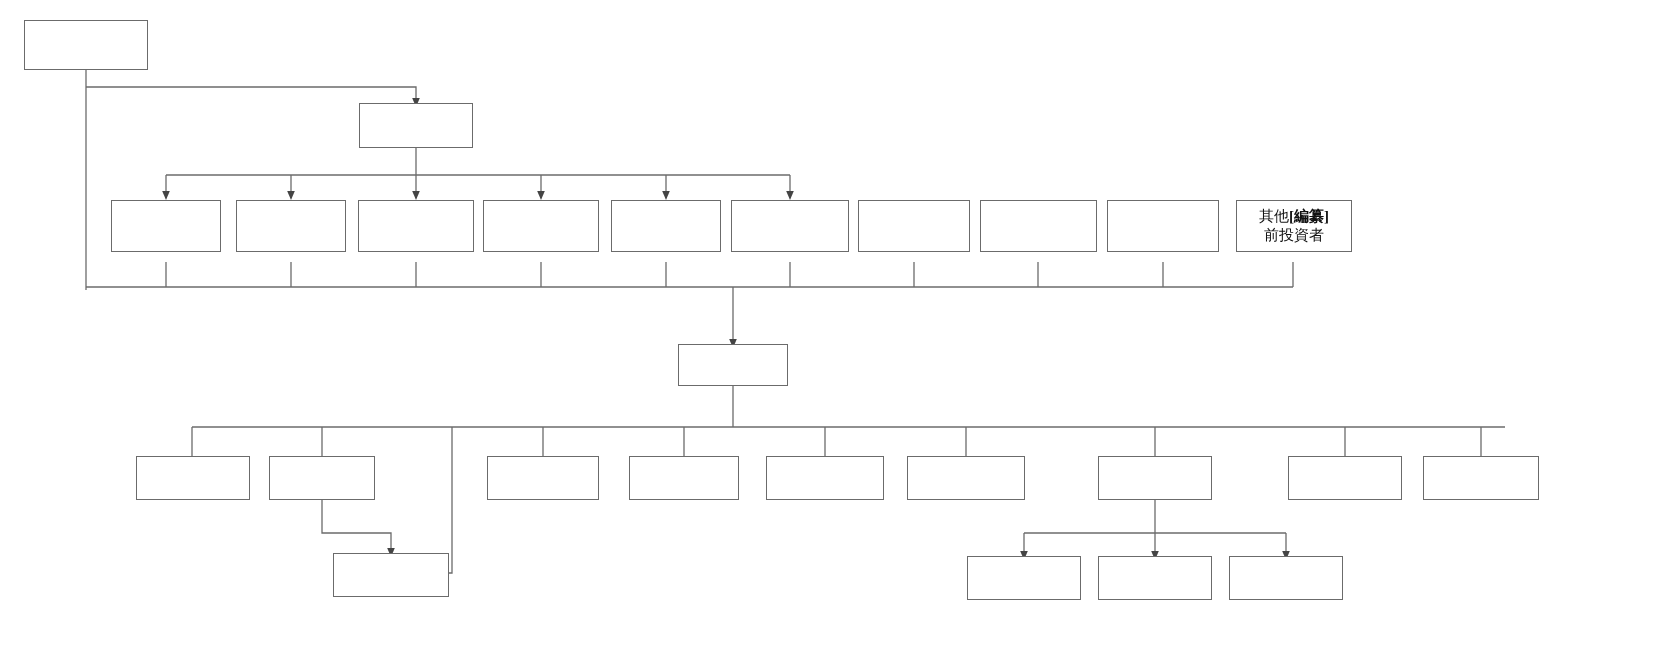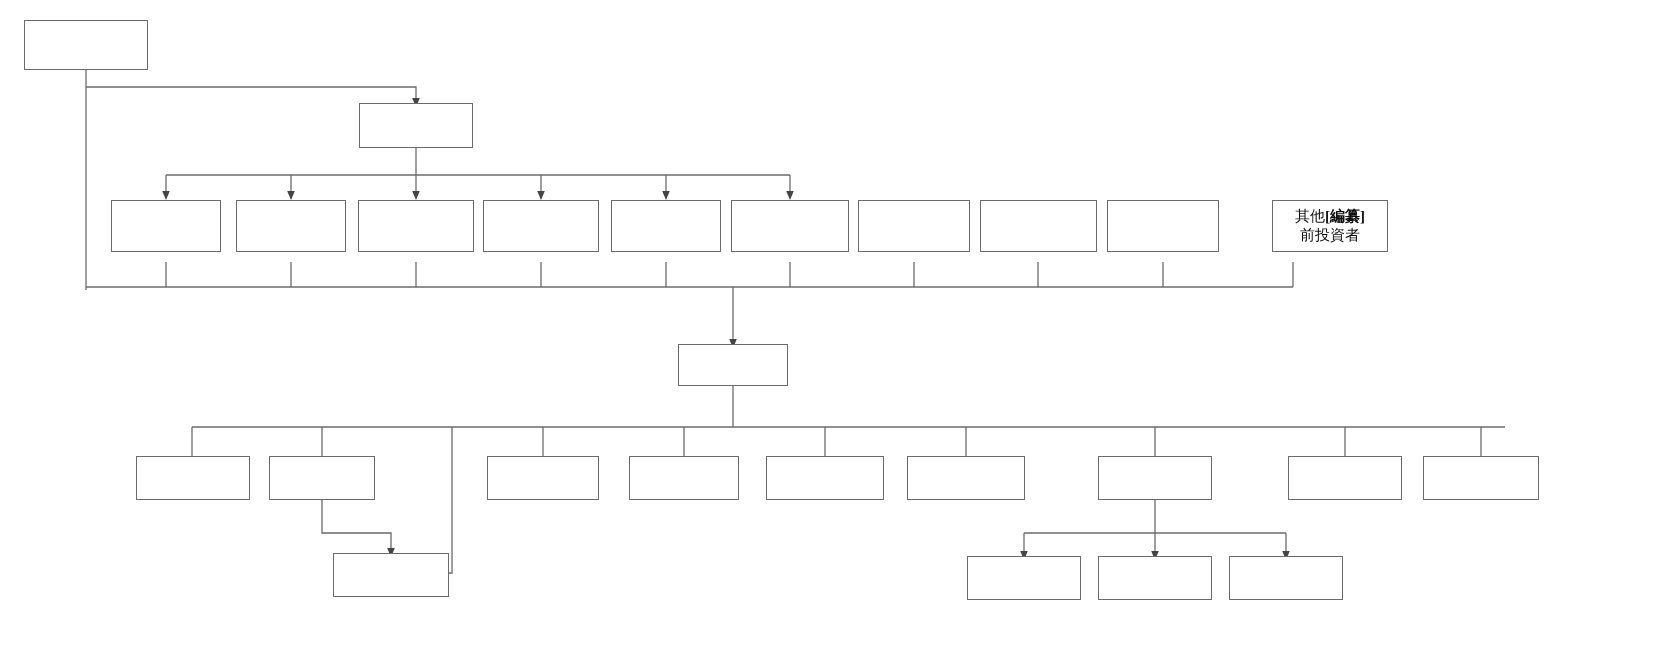--- a/index.html
+++ b/index.html
@@ -145,21 +145,21 @@
   </div>
   <div class="node" style="left:858px; top:200px; width:112px; height:52px;">
     <span class="lbl"></span>
   </div>
   <div class="node" style="left:980px; top:200px; width:117px; height:52px;">
     <span class="lbl"></span>
   </div>
   <div class="node" style="left:1107px; top:200px; width:112px; height:52px;">
     <span class="lbl"></span>
   </div>
-  <div class="node" style="left:1272px; top:200px; width:116px; height:52px;text-align:center;">
+  <div class="node" style="left:1236px; top:200px; width:116px; height:52px;text-align:center;">
     <span class="lbl">
       其他<b>[編纂]</b><br>前投資者
     </span>
   </div>
 
   <div class="pct" style="left:63px; top:281px;"></div>
   <div class="pct" style="left:170px; top:281px;"></div>
   <div class="pct" style="left:295px; top:281px;"></div>
   <div class="pct" style="left:420px; top:281px;"></div>
   <div class="pct" style="left:546px; top:281px;"></div>

